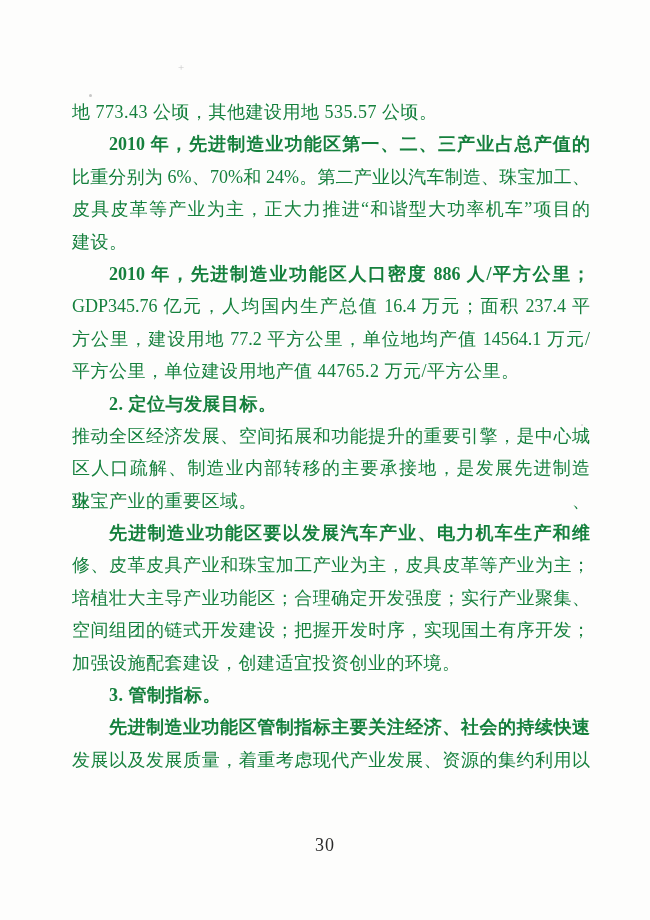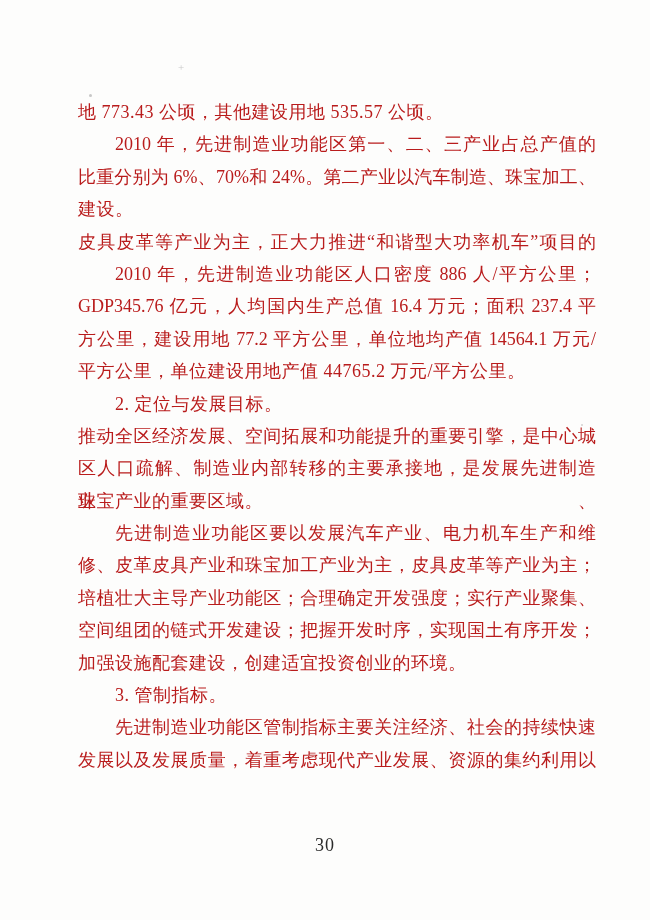--- a/index.html
+++ b/index.html
@@ -9,38 +9,38 @@
     position: relative;
     overflow: hidden;
     font-family: "Liberation Serif", "DejaVu Serif", serif;
   }
   .page {
     position: absolute; inset: 0;
     background: #fdfdfc;
   }
   .doc-body {
     position: absolute;
-    left: 78px; top: 96px;
+    left: 72px; top: 96px;
     width: 518px;
-    color: #b91c1c;
+    color: #15803d;
   }
   .ln {
     font-size: 18px;
     line-height: 32.4px;
     height: 32.4px;
     white-space: nowrap;
     letter-spacing: 0.5px;
   }
   .ln.jst {
     white-space: normal;
     text-align: justify;
     text-align-last: justify;
     letter-spacing: 0;
   }
-  .ln.ind { padding-left: 37px; }
+  .ln.ind { padding-left: 37px; font-weight: bold; }
   .page-number {
     position: absolute;
     left: 0; right: 0;
     top: 835px;
     text-align: center;
     font-size: 18px;
     color: #2a2a2a;
     letter-spacing: 1px;
   }
   .speck { position: absolute; color: #c9c9c9; }
@@ -54,22 +54,22 @@
 <div class="page">
 
   <span class="speck speck-plus" style="left:178px; top:62px;">+</span>
   <span class="speck speck-dot" style="left:89px; top:94px;"></span>
   <span class="speck speck-dot2" style="left:581px; top:424px;"></span>
 
   <div class="doc-body">
     <div class="ln">地 773.43 公顷，其他建设用地 535.57 公顷。</div>
     <div class="ln ind jst">2010 年，先进制造业功能区第一、二、三产业占总产值的</div>
     <div class="ln jst">比重分别为 6%、70%和 24%。第二产业以汽车制造、珠宝加工、</div>
+    <div class="ln jst">皮具皮革等产业为主，正大力推进“和谐型大功率机车”项目的</div>
     <div class="ln">建设。</div>
-    <div class="ln jst">皮具皮革等产业为主，正大力推进“和谐型大功率机车”项目的</div>
     <div class="ln ind jst">2010 年，先进制造业功能区人口密度 886 人/平方公里；</div>
     <div class="ln jst">GDP345.76 亿元，人均国内生产总值 16.4 万元；面积 237.4 平</div>
     <div class="ln jst">方公里，建设用地 77.2 平方公里，单位地均产值 14564.1 万元/</div>
     <div class="ln">平方公里，单位建设用地产值 44765.2 万元/平方公里。</div>
     <div class="ln ind">2. 定位与发展目标。</div>
     <div class="ln jst">推动全区经济发展、空间拓展和功能提升的重要引擎，是中心城</div>
     <div class="ln jst">区人口疏解、制造业内部转移的主要承接地，是发展先进制造业、</div>
     <div class="ln">珠宝产业的重要区域。</div>
     <div class="ln ind jst">先进制造业功能区要以发展汽车产业、电力机车生产和维</div>
     <div class="ln jst">修、皮革皮具产业和珠宝加工产业为主，皮具皮革等产业为主；</div>

